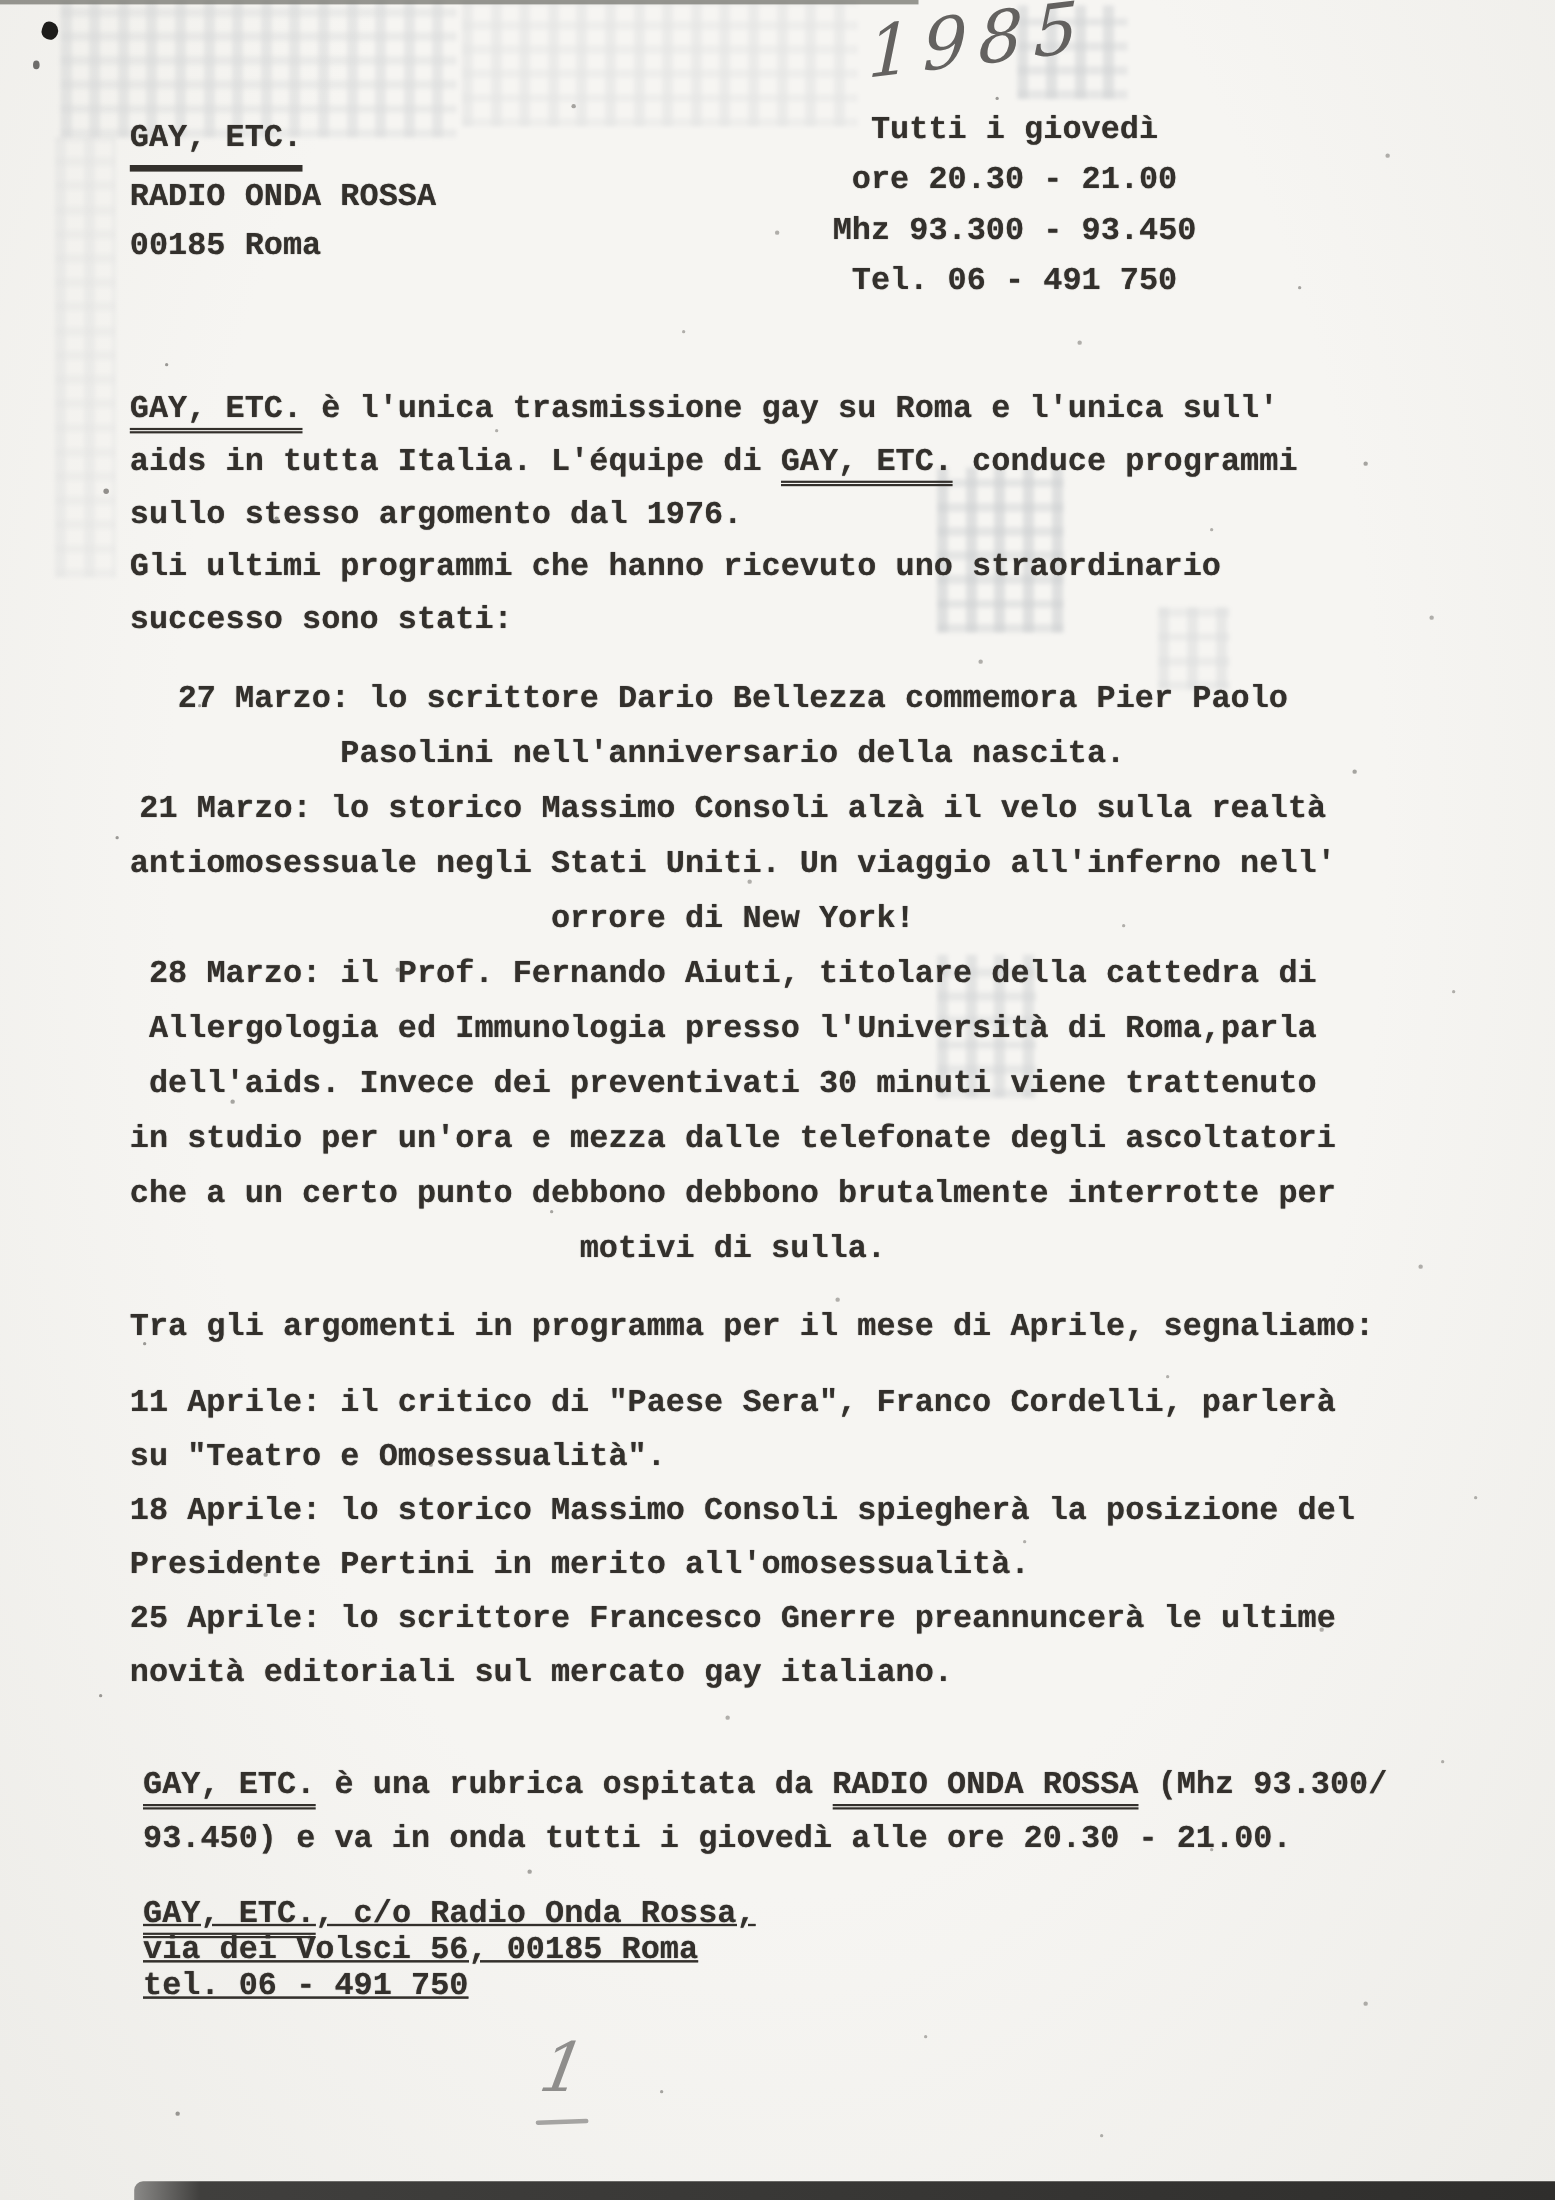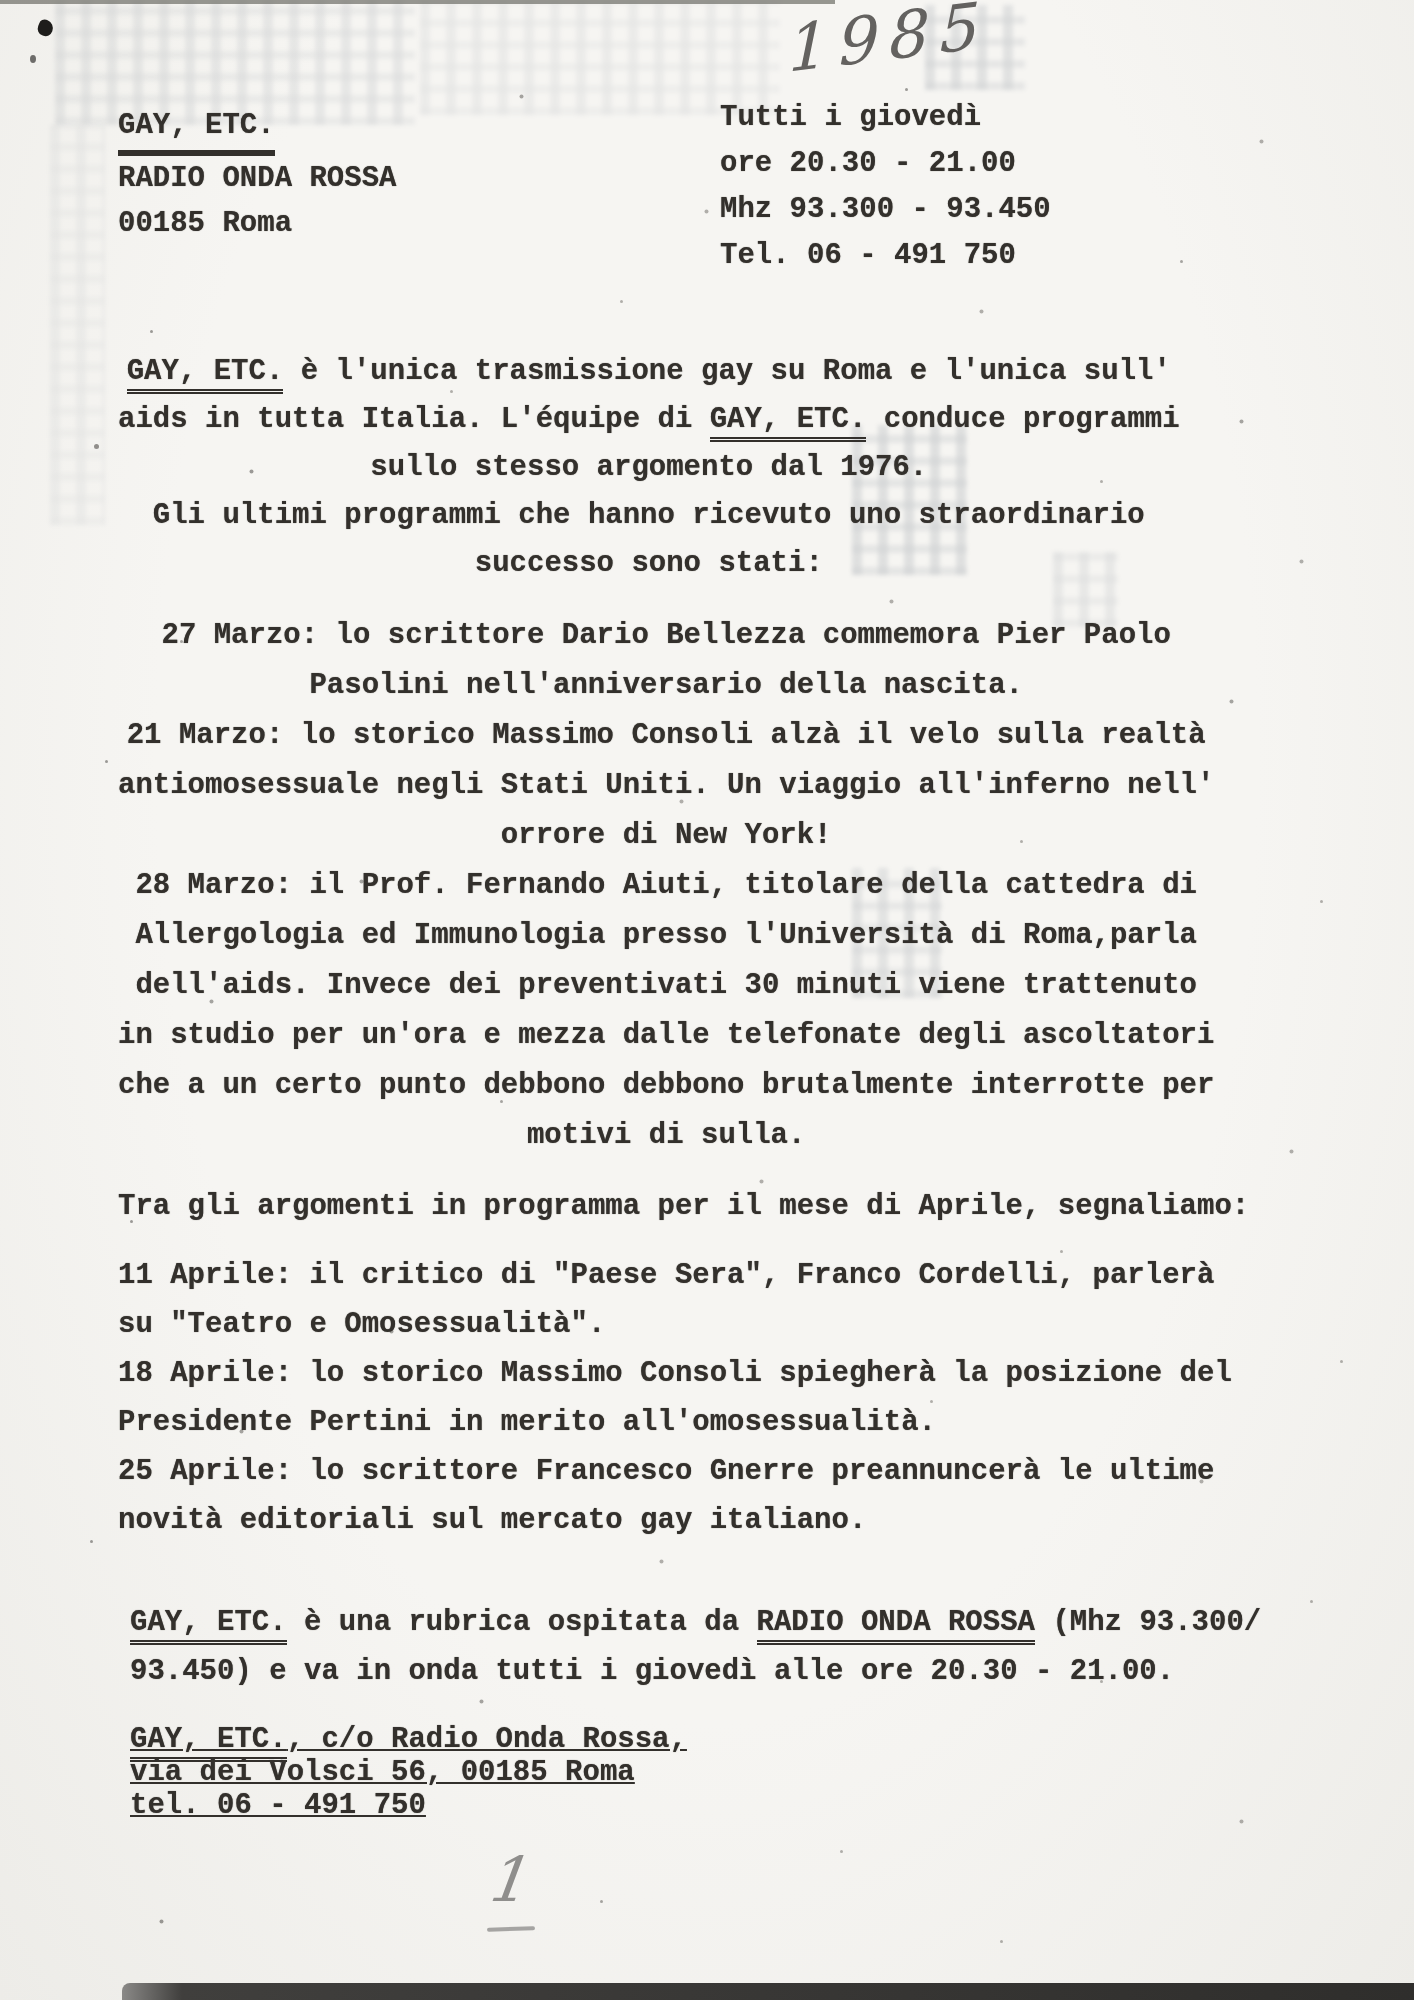--- a/index.html
+++ b/index.html
@@ -11,22 +11,22 @@
   }
   .type {
     position:absolute; font-size:29px; white-space:nowrap;
     text-shadow:0 0 1px rgba(50,47,42,0.7);
   }
   .tline { white-space:nowrap; }
   .u { border-bottom:5px double currentColor; padding-bottom:1px; }
   .u-solid { border-bottom:6px solid currentColor; padding-bottom:2px; display:inline-block; }
   
   #header-left  { left:118px; top:103px;  line-height:45px; }
-  #header-right { left:720px; top:95px;   line-height:46px; }
-  #para-intro   { left:118px; top:348px;  line-height:48px;text-align:center; }
+  #header-right { left:757px; top:95px;   line-height:46px;text-align:center; }
+  #para-intro   { left:118px; top:348px;  line-height:48px; }
   #para-march   { left:118px; top:611px;  line-height:50px;text-align:center; }
   #para-april-intro { left:118px; top:1183px; line-height:48px; }
   #para-april   { left:118px; top:1251px; line-height:49px; }
   #para-summary { left:130px; top:1598px; line-height:49px; }
   #para-contact { left:130px; top:1723px; line-height:33px;text-decoration:underline; }
   
   #year-annotation {
     position:absolute; left:788px; top:0px;
     font-family:"DejaVu Serif", serif; font-style:italic; font-weight:normal;
     font-size:64px; color:#504e4c; letter-spacing:10px; opacity:.88;

